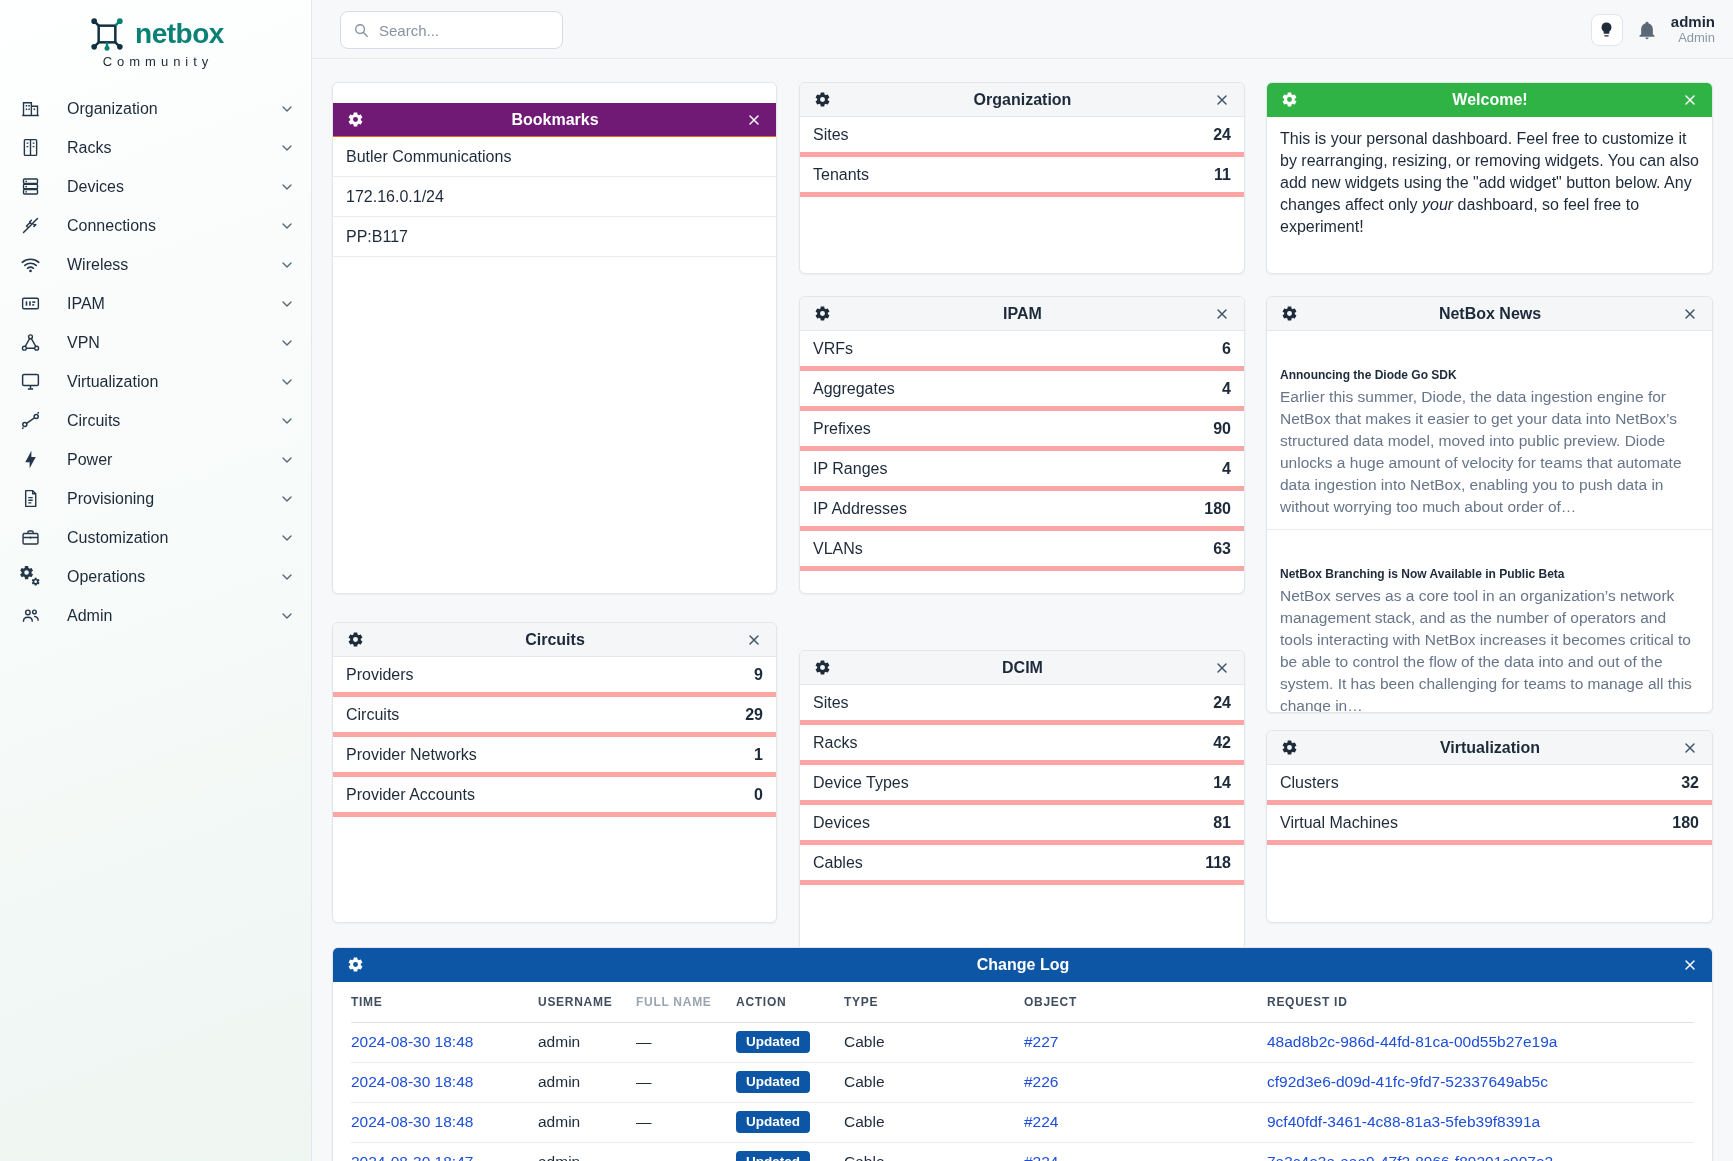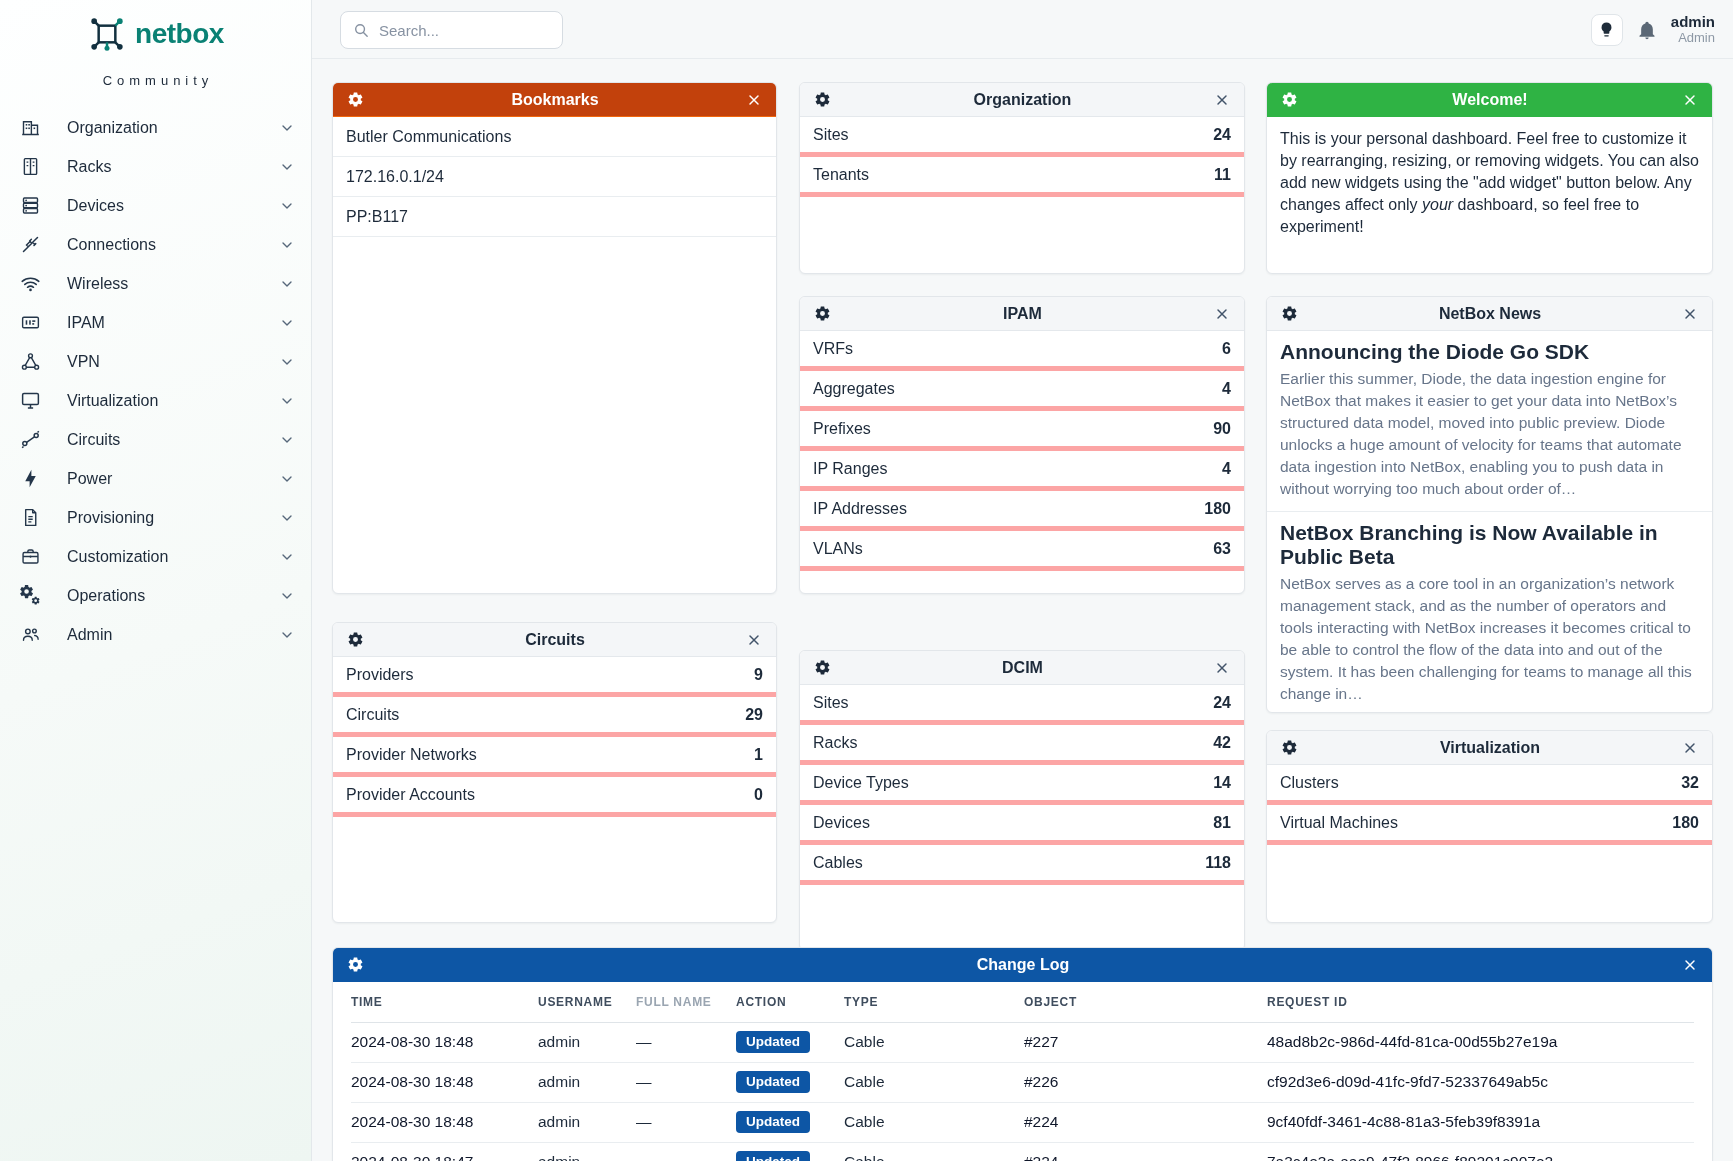--- a/index.html
+++ b/index.html
@@ -7,21 +7,21 @@
   body { font-family:"Liberation Sans", sans-serif; background:#f6f8f9; color:#1d2a3a; }
   #app { position:relative; width:1733px; height:1161px; overflow:hidden; background:#f6f8f9; }
 
   
   .sidebar { position:absolute; left:0; top:0; width:312px; height:1161px;
     background:linear-gradient(160deg,#feffff 0%,#f6faf8 55%,#eef6f2 100%);
     border-right:1px solid #e3e8eb; }
   .brand { padding:14px 0 6px; text-align:center; }
   .brand-row { display:flex; align-items:center; justify-content:center; gap:8px; }
   .brand-name { font-size:28px; font-weight:bold; color:#0a8174; letter-spacing:-.5px; }
-  .brand-sub { margin-top:19px; font-size:13px; letter-spacing:5px; color:#1d2a3a; padding-left:5px; }
+  .brand-sub { margin-top:0; font-size:13px; letter-spacing:5px; color:#1d2a3a; padding-left:5px; }
   .nav { margin-top:14px; }
   .nav-item { display:flex; align-items:center; height:39px; padding:0 16px 0 20px; cursor:pointer; }
   .nav-icon { width:21px; height:21px; color:#24364a; flex:none; }
   .nav-label { margin-left:26px; font-size:16px; font-weight:500; color:#1d2a3a; flex:1; }
   .chev { width:16px; height:16px; color:#56677a; flex:none; }
 
   
   .topbar { position:absolute; left:312px; top:0; width:1421px; height:59px;
     border-bottom:1px solid #e7ebee; display:flex; align-items:center; }
   .search { position:absolute; left:20px; top:11px; width:223px; height:38px; background:#fff;
@@ -40,51 +40,51 @@
   .user-role { font-size:13px; color:#8d98a5; }
 
   
   .card { position:absolute; background:#fff; border:1px solid #e2e6ea; border-radius:6px;
     box-shadow:0 1px 2px rgba(20,30,40,.05); overflow:hidden; }
   .card-head { height:34px; display:flex; align-items:center; padding:0 14px;
     background:#f4f6f8; border-bottom:1px solid #e4e8ec; cursor:grab; }
   .card-head .gear { width:17px; height:17px; color:#1d2a3a; flex:none; cursor:pointer; }
   .card-head .x { width:16px; height:16px; color:#42546a; flex:none; cursor:pointer; }
   .card-title { flex:1; text-align:center; font-size:16px; font-weight:bold; color:#1d2a3a; }
-  .card-head.c-orange { background:#c2410c; border-bottom-color:#f2670d; }
+  .card-head.c-orange { background:#701a75; border-bottom-color:#f2670d;margin-top:20px; }
   .card-head.c-green  { background:#2fb344; border-bottom-color:#2fb344; }
   .card-head.c-blue   { background:#0d56a5; border-bottom-color:#0d56a5; }
   .card-head.c-orange .card-title, .card-head.c-green .card-title, .card-head.c-blue .card-title,
   .card-head.c-orange .gear, .card-head.c-green .gear, .card-head.c-blue .gear,
   .card-head.c-orange .x, .card-head.c-green .x, .card-head.c-blue .x { color:#fff; }
 
   .stat-row { display:flex; align-items:center; height:40px; padding:0 13px;
     border-bottom:5px solid #fca5a5; font-size:16px; }
   .stat-label { color:#1d2a3a; flex:1; }
   .stat-value { font-weight:600; color:#1d2a3a; }
   .bm-row { display:flex; align-items:center; height:40px; padding:0 13px;
     border-bottom:1px solid #e9edf0; font-size:16px; color:#1d2a3a; cursor:pointer; }
 
   .welcome-body { padding:11px 13px; font-size:16px; line-height:22px; color:#1d2a3a; }
 
   .news-item { padding:9px 13px 11px; border-bottom:1px solid #e9edf0; }
   .news-item:last-child { border-bottom:none; }
-  .news-headline { font-size:21px; font-weight:600; color:#1d2a3a; cursor:pointer; }
+  .news-headline { font-size:12px; font-weight:600; color:#1d2a3a; cursor:pointer;margin-top:28px; }
   .news-excerpt { margin-top:4px; font-size:15.5px; line-height:22px; color:#67758a; }
   .news-excerpt:empty { display:none; }
 
   
   .table-wrap { padding:0 18px; }
   table { border-collapse:collapse; width:100%; table-layout:fixed; }
   th { text-align:left; font-size:12px; font-weight:bold; letter-spacing:.06em; color:#3f4d5e;
     height:40px; vertical-align:middle; border-bottom:1px solid #dfe4e8; }
   th[data-muted="true"] { color:#9aa5b1; }
   td { height:40px; vertical-align:middle; font-size:15.5px; color:#1d2a3a; border-bottom:1px solid #e9edf0;
     white-space:nowrap; overflow:hidden; }
-  .lnk { color:#0f172a; text-decoration:none; cursor:pointer; }
+  .lnk { color:#1d4ed8; text-decoration:none; cursor:pointer; }
   .badge-updated { display:inline-block; background:#0d56a5; color:#fff; font-size:13.5px; font-weight:bold;
     padding:4px 10px; border-radius:4px; line-height:1; }
 
   em { font-style:italic; }
   svg.def { position:absolute; width:0; height:0; }
 </style>
 </head>
 <body>
 
 <svg class="def" xmlns="http://www.w3.org/2000/svg">

